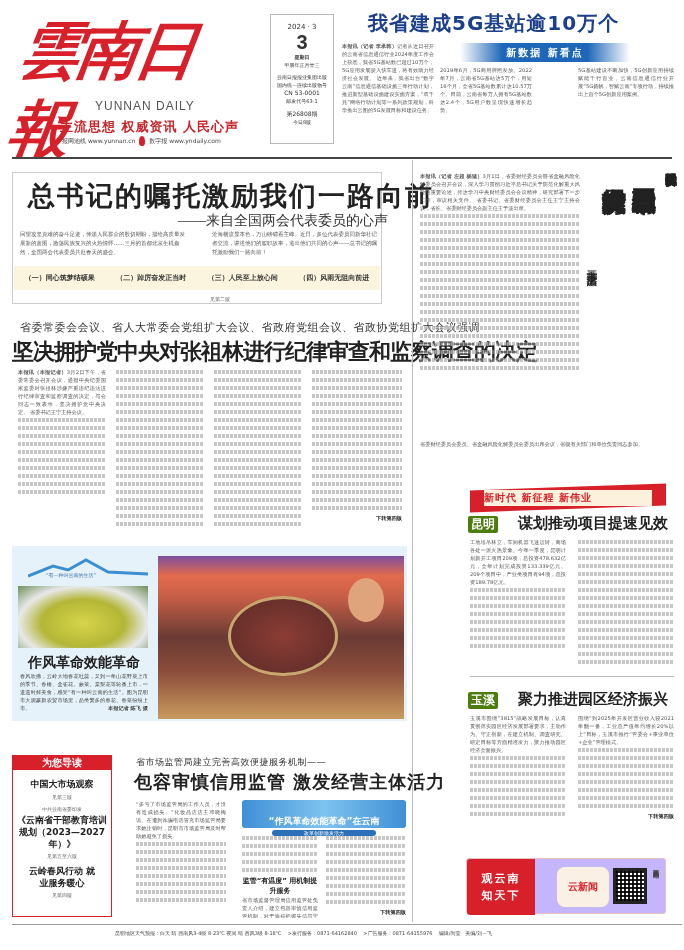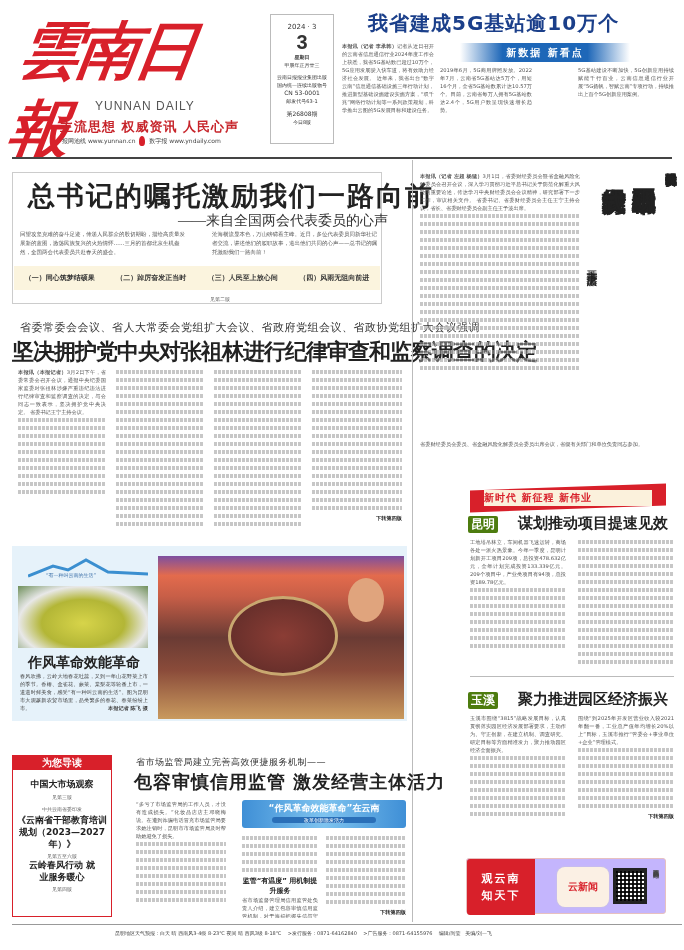--- a/index.html
+++ b/index.html
@@ -255,32 +255,32 @@
   <span style="float:right;font-weight:bold">本报记者 陈飞 摄</span>
 </div>
 
 <div class="abs guide">
   <h4>为您导读</h4>
   <div class="g" style="font-size:9px;margin-top:8px">中国大市场观察</div>
   <div class="see" style="text-align:center;margin-top:3px">见第三版</div>
   <div class="see" style="text-align:center;margin-top:6px">中共云南省委印发</div>
   <div class="g" style="font-size:9px;line-height:12px;margin-top:2px;padding:0 2px">《云南省干部教育培训规划（2023—2027年）》</div>
   <div class="see" style="text-align:center;margin-top:3px">见第五至六版</div>
-  <div class="g" style="font-size:9px;line-height:12px;margin-top:0;padding:0 12px">云岭春风行动 就业服务暖心</div>
+  <div class="g" style="font-size:9px;line-height:12px;margin-top:6px;padding:0 12px">云岭春风行动 就业服务暖心</div>
   <div class="see" style="text-align:center;margin-top:3px">见第四版</div>
 </div>
 
 <div class="abs kick" style="left:136px;top:756px;font-size:9px">省市场监管局建立完善高效便捷服务机制——</div>
 <div class="abs head2" style="left:134px;top:770px;font-size:18px;letter-spacing:1px">包容审慎信用监管  激发经营主体活力</div>
 <div class="abs col" style="left:136px;top:800px;width:90px;height:118px">
   <span>“多亏了市场监管局的工作人员，才没有造成损失。”化妆品店店主邓晓梅说。在遭到诈骗电话冒充市场监管局要求她注销时，昆明市市场监管局及时帮助她避免了损失。</span>
   <i class="fake"></i><i class="fake"></i><i class="fake"></i><i class="fake"></i><i class="fake"></i><i class="fake"></i><i class="fake"></i><i class="fake"></i>
 </div>
 <div class="abs" style="left:242px;top:800px;width:164px;height:28px;background:linear-gradient(90deg,#3f8fd6,#7ec3ef,#3f8fd6);border-radius:3px;text-align:center;color:#fff">
-  <div style="font-size:9px;font-weight:bold;margin-top:2px">“作风革命效能革命”在云南</div>
+  <div style="font-size:9px;font-weight:bold;margin-top:15px">“作风革命效能革命”在云南</div>
   <div style="font-size:5px;background:#2a6fb8;margin:2px 30px 0;border-radius:4px">改革创新激发活力</div>
 </div>
 <div class="abs col" style="left:242px;top:834px;width:76px;height:84px">
   <i class="fake"></i><i class="fake"></i><i class="fake"></i><i class="fake"></i><i class="fake"></i>
   <div style="text-align:center;font-weight:bold;color:#222;font-size:7px;line-height:10px">监管“有温度” 用机制提升服务</div>
   <span>省市场监督管理局信用监管处负责人介绍，建立包容审慎信用监管机制，对于海福把握失信与守信的边界。</span>
 </div>
 <div class="abs col" style="left:326px;top:834px;width:80px;height:84px">
   <i class="fake"></i>
     <i class="fake"></i>

